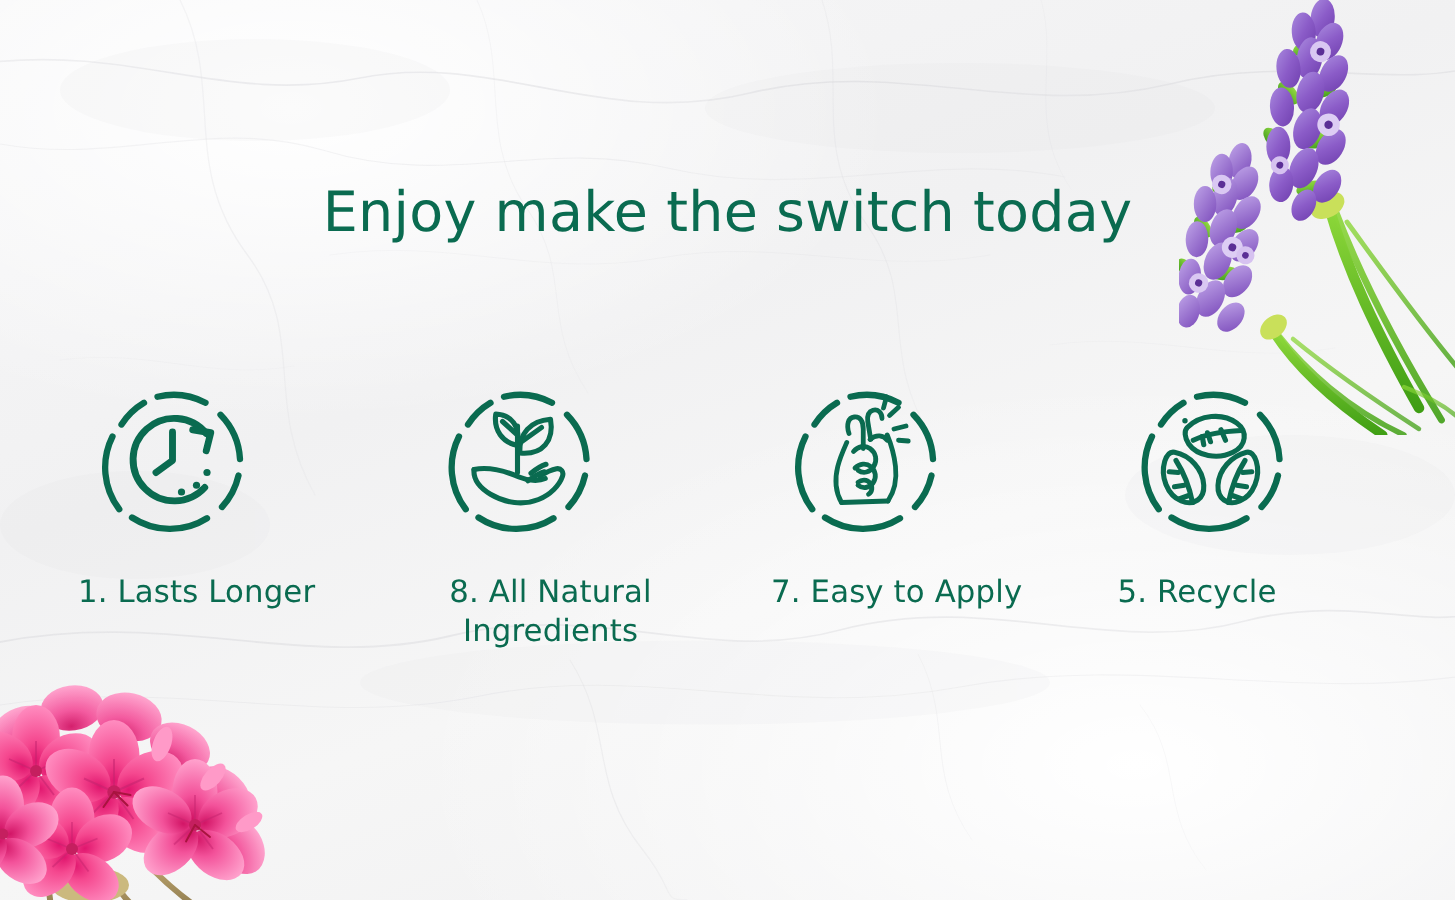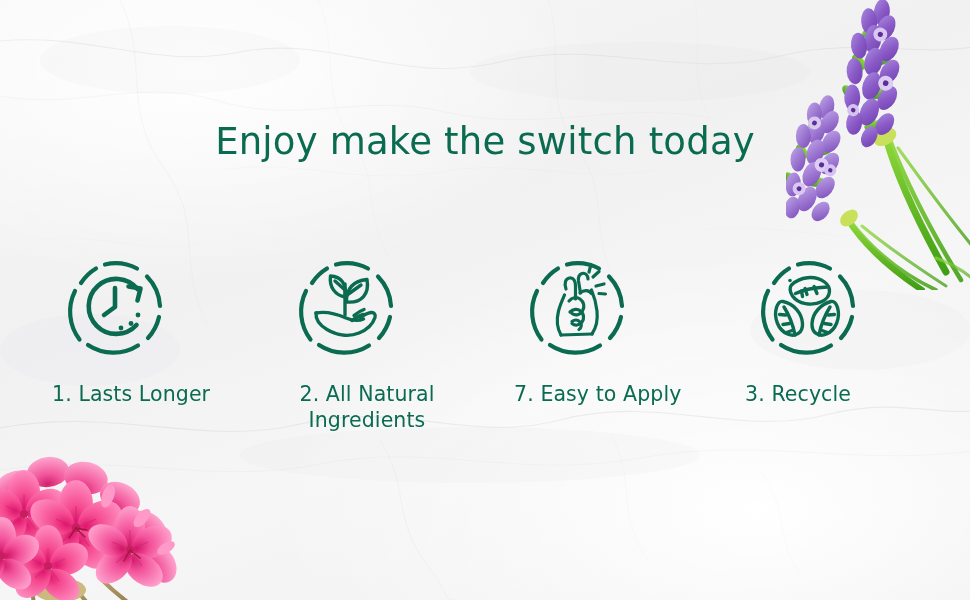--- a/index.html
+++ b/index.html
@@ -172,21 +172,21 @@
             <path d="M63.5 59 C 63 46, 70.5 37.5, 84 36.5 C 86.5 50.5, 79 60.5, 63.5 59 Z"></path>
             <path d="M62 47 L 52 38"></path>
             <path d="M64 52 L 78 42"></path>
             <path d="M33 70 C 43 68, 55 71.5, 63 75 C 69 77.5, 76 78, 80.5 76"></path>
             <path d="M33 70 C 32.5 76, 36.5 82, 44 86.5 C 54 92.5, 66 94, 76 90 C 84 86.8, 90 80.5, 92 74.5 C 93 71.5, 91 69, 88 69.5 C 84 70.2, 80 72.5, 77 74.5"></path>
             <path d="M71 72.5 C 74 70, 78 67.5, 81 66.5"></path>
             <path d="M69 77.5 C 72.5 75, 76.5 72.5, 80 71.5"></path>
           </g>
         </svg>
       </div>
-      <div class="feature-label">2. All Natural Ingredients</div>
+      <div class="feature-label">8. All Natural Ingredients</div>
     </div>
 
     <div class="feature">
       <div class="badge">
         <svg width="126" height="126" viewBox="0 0 126 126" aria-hidden="true">
           <g fill="none" stroke="#0a6b50" stroke-width="4.2" stroke-linecap="round">
             <path d="M27.5 96.5 A 46 46 0 0 1 23 48"></path>
             <path d="M29 40 A 46 46 0 0 1 44 25.5"></path>
             <path d="M53 21.5 A 46 46 0 0 1 85 25.5"></path>
             <path d="M95 33.5 A 46 46 0 0 1 108 63"></path>
@@ -244,21 +244,21 @@
             <path d="M47 87.5 L 41.5 89.5"></path>
 
             <path d="M86 58.5 C 76 61, 67.5 70, 67 80.5 C 66.5 89.5, 73.5 94.5, 81.5 91 C 91 87, 95.5 74.5, 92.5 64.5 C 91 60, 88.5 58, 86 58.5 Z"></path>
             <path d="M85 64 C 79.5 72.5, 76 82, 74 92"></path>
             <path d="M83.5 72 L 89.5 71.5"></path>
             <path d="M79.5 80.5 L 86 81.5"></path>
             <path d="M77 87.5 L 82.5 89.5"></path>
           </g>
         </svg>
       </div>
-      <div class="feature-label">3. Recycle</div>
+      <div class="feature-label">5. Recycle</div>
     </div>
 
 
   </div>
 
   <svg class="lavender" viewBox="0 0 190 300" aria-hidden="true">
     <defs>
       <linearGradient id="stemG" x1="0" y1="0" x2="0" y2="1">
         <stop offset="0" stop-color="#8ed83a"></stop>
         <stop offset="1" stop-color="#3f9e14"></stop>

